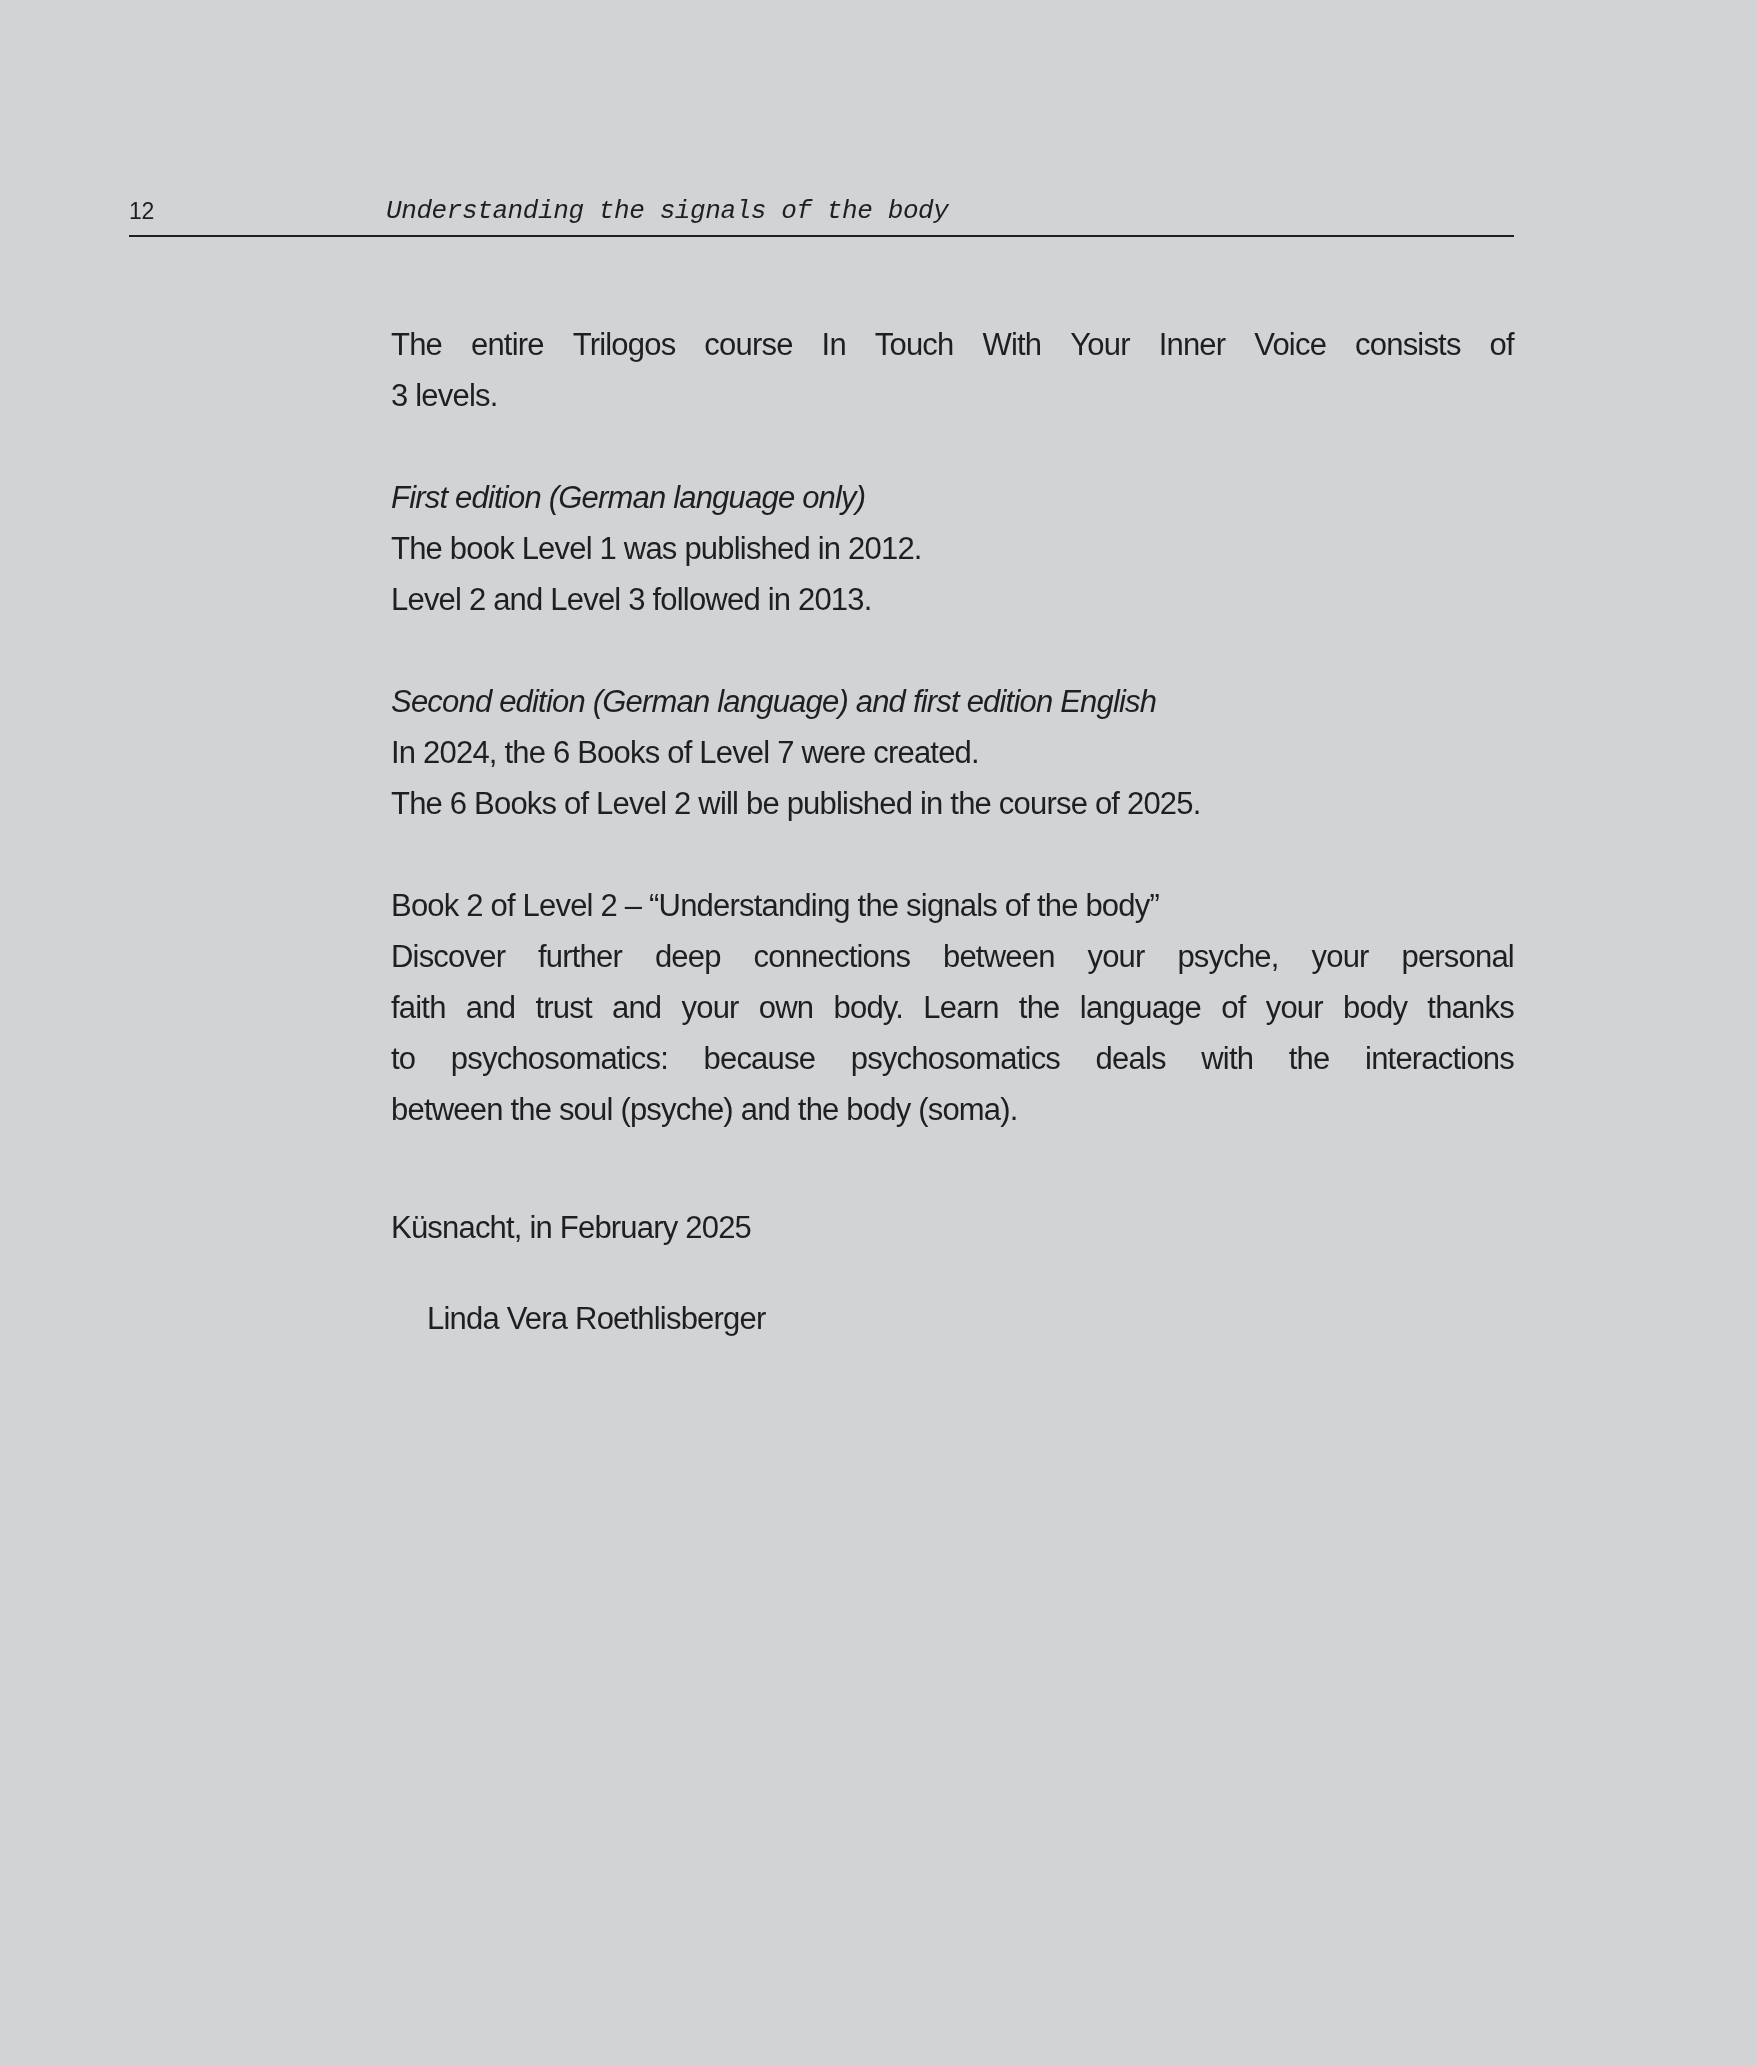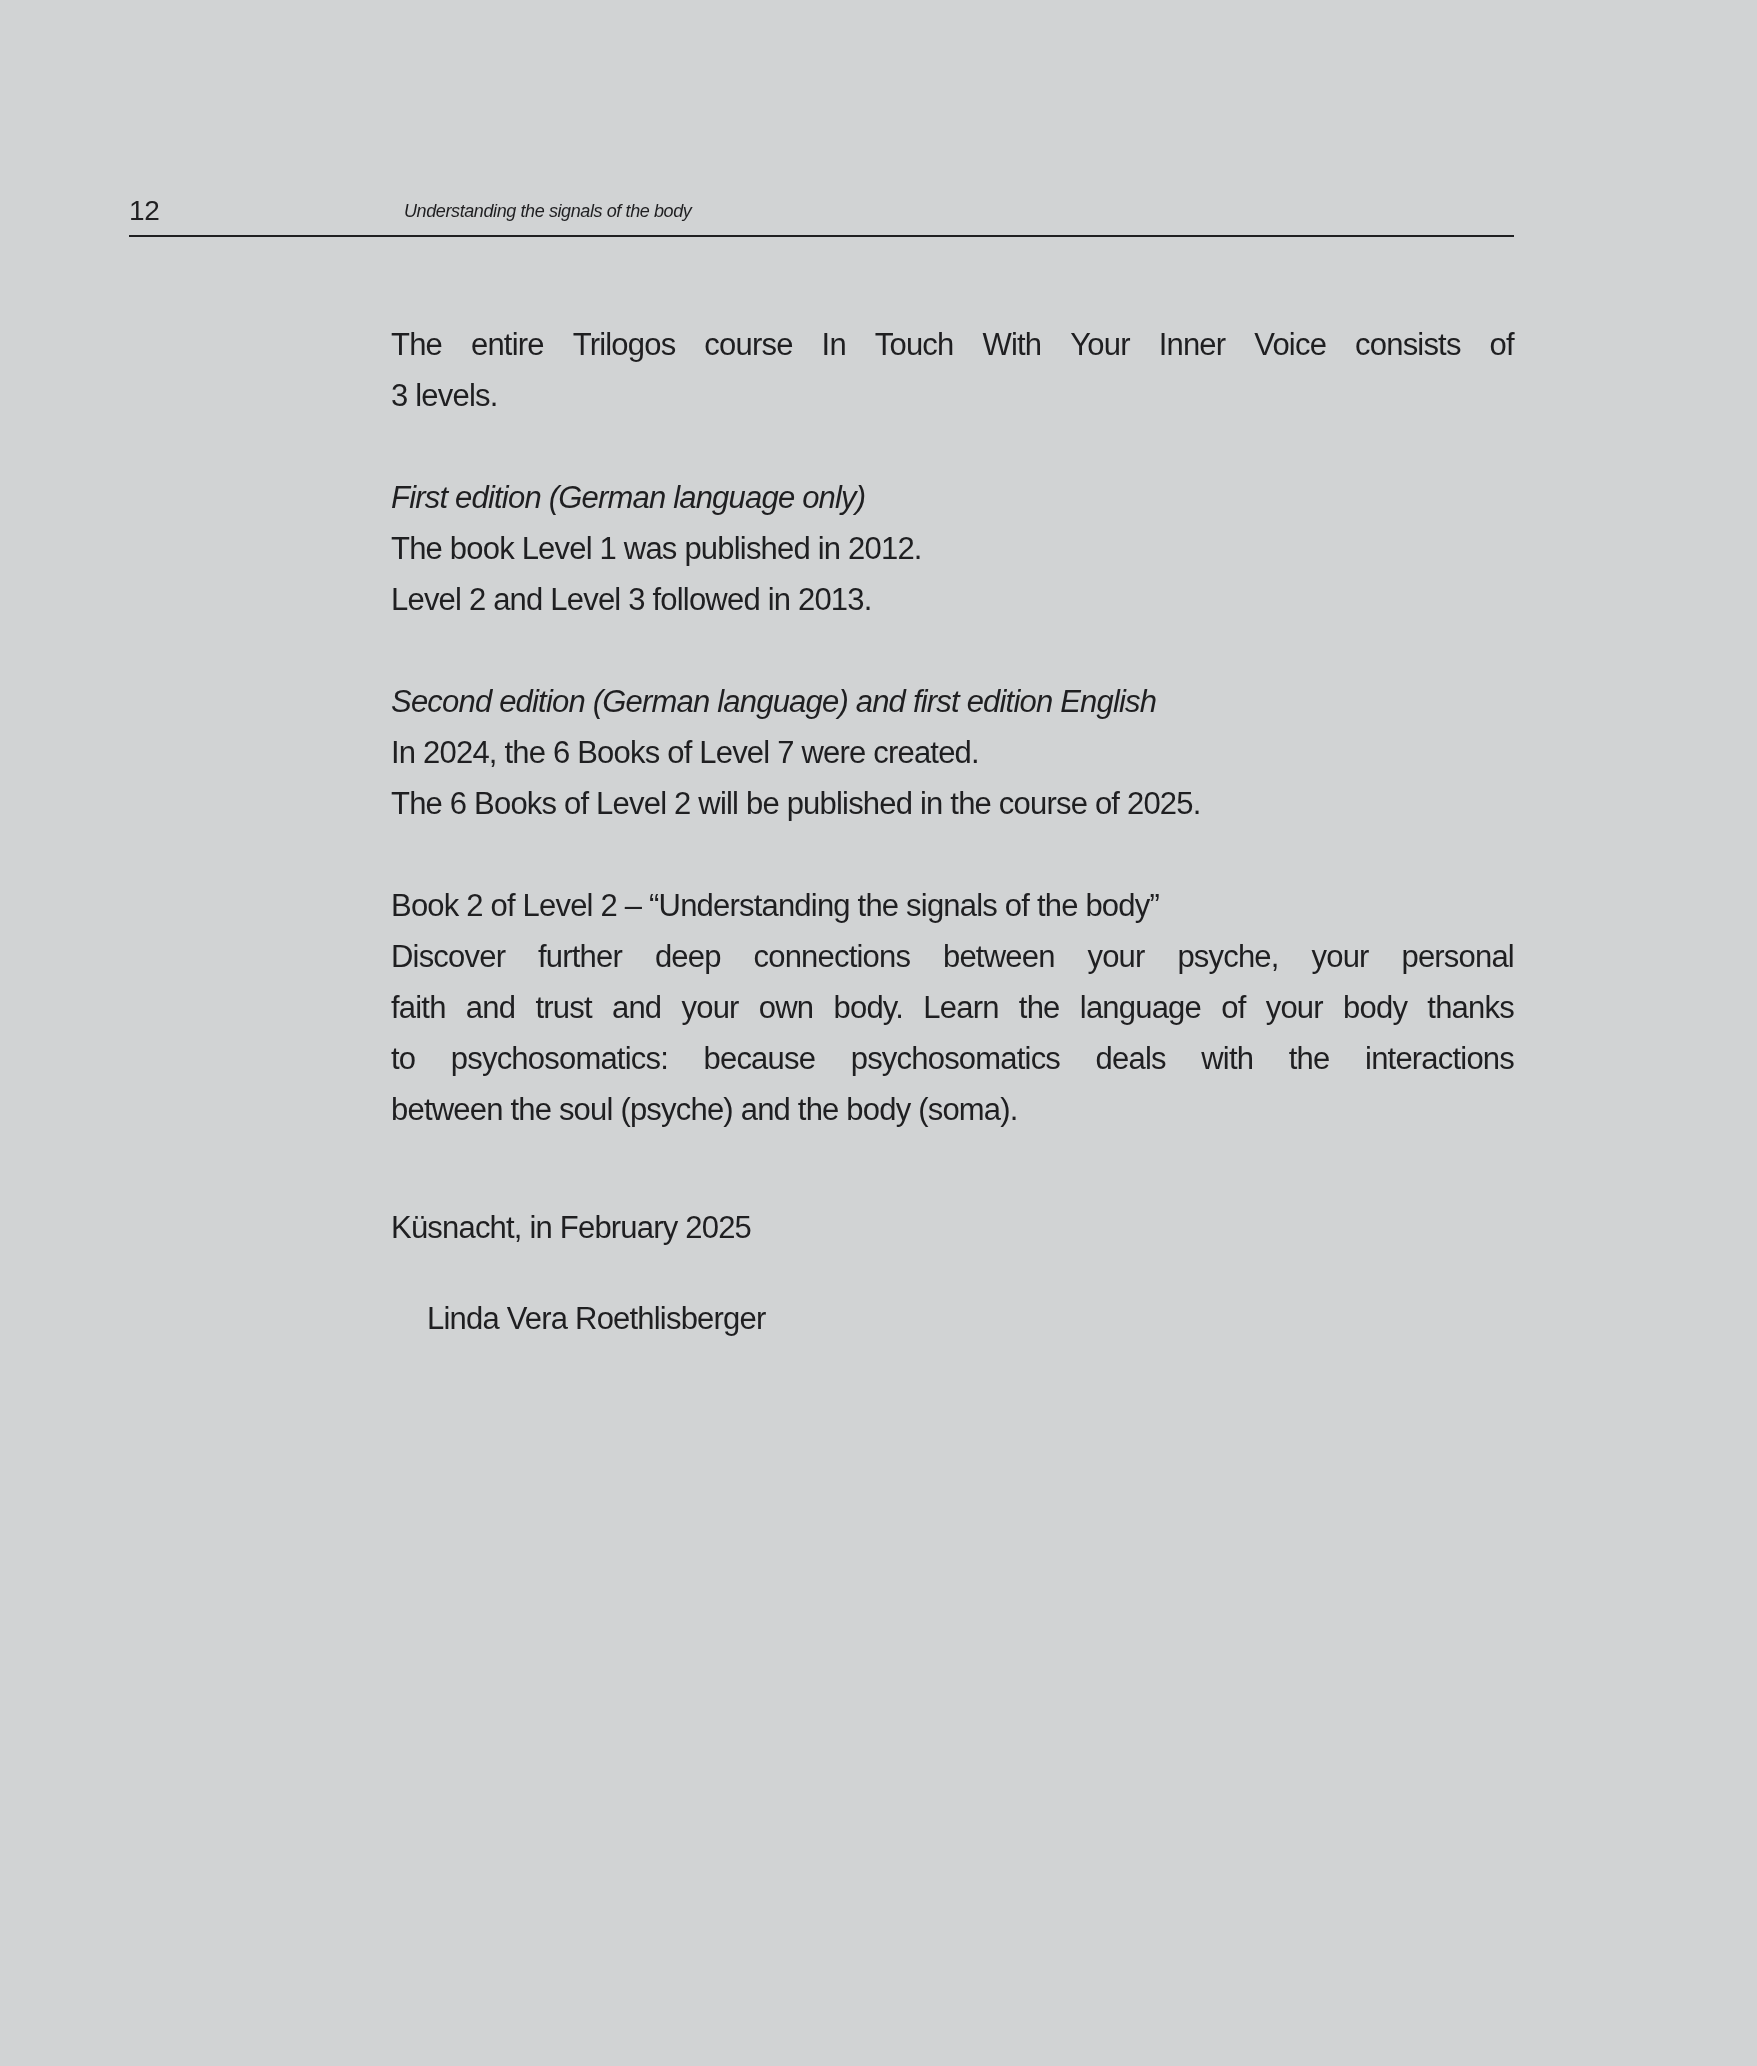--- a/index.html
+++ b/index.html
@@ -14,32 +14,33 @@
     background: #d1d3d4;
     font-family: "Liberation Sans", "DejaVu Sans", sans-serif;
     color: #1f1f21;
     overflow: hidden;
   }
   
   .runhead-num {
     position: absolute;
     left: 129px;
     top: 198px;
-    font-size: 28px;
+    font-size: 23px;
     line-height: 26px;
     letter-spacing: -0.4px;
   }
   .runhead-title {
     position: absolute;
-    left: 404px;
+    left: 386px;
     top: 198px;
-    font-size: 18px;
+    font-size: 26px;
     line-height: 26px;
     font-style: italic;
     letter-spacing: -0.4px;
+    font-family: Liberation Mono, monospace;
   }
   .head-rule {
     position: absolute;
     left: 129px;
     top: 235px;
     width: 1385px;
     height: 2.1px;
     background: #1f1f21;
   }
   

